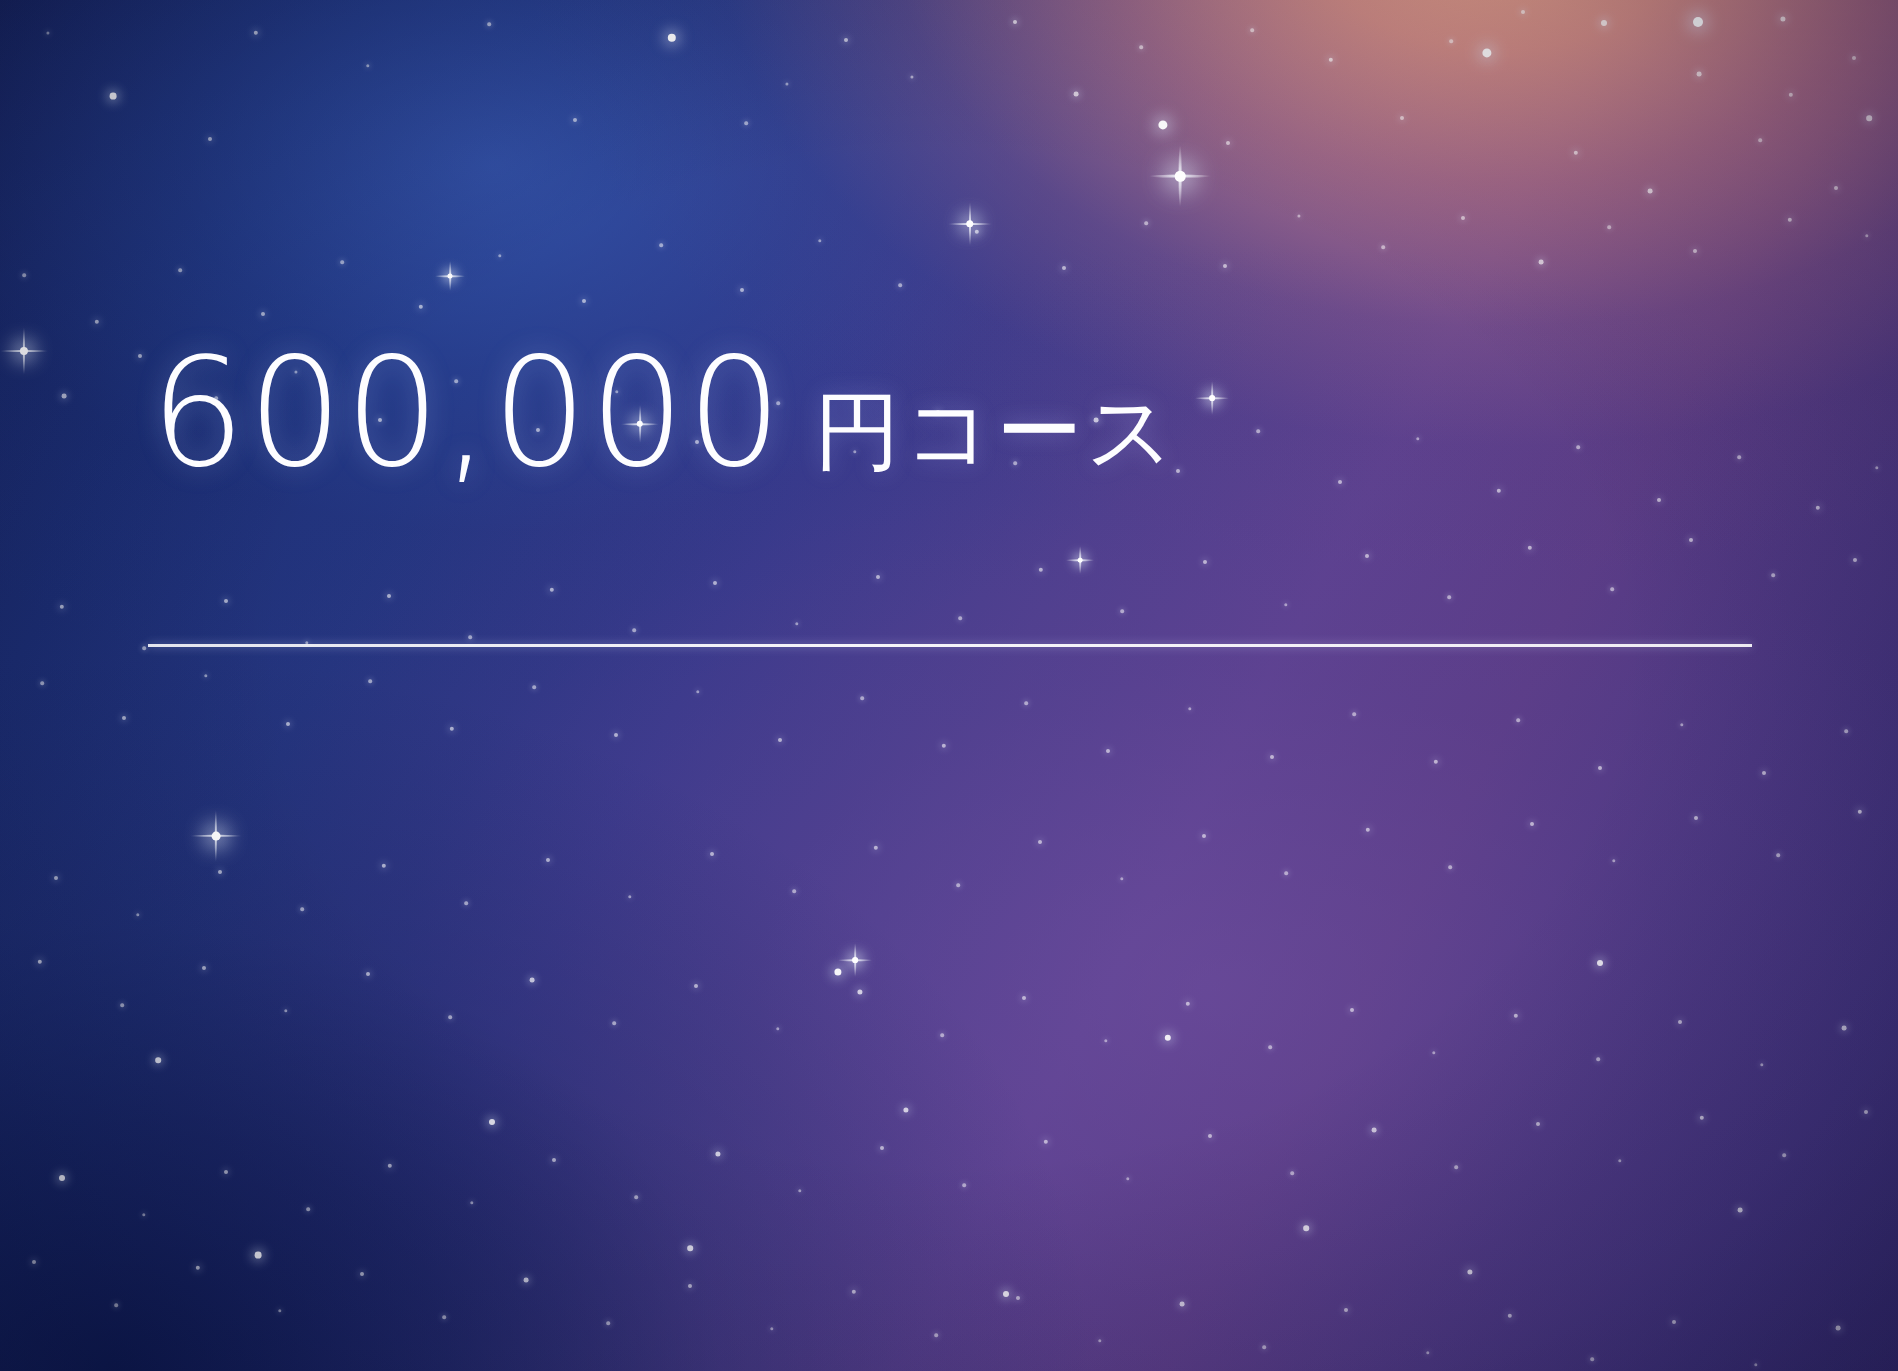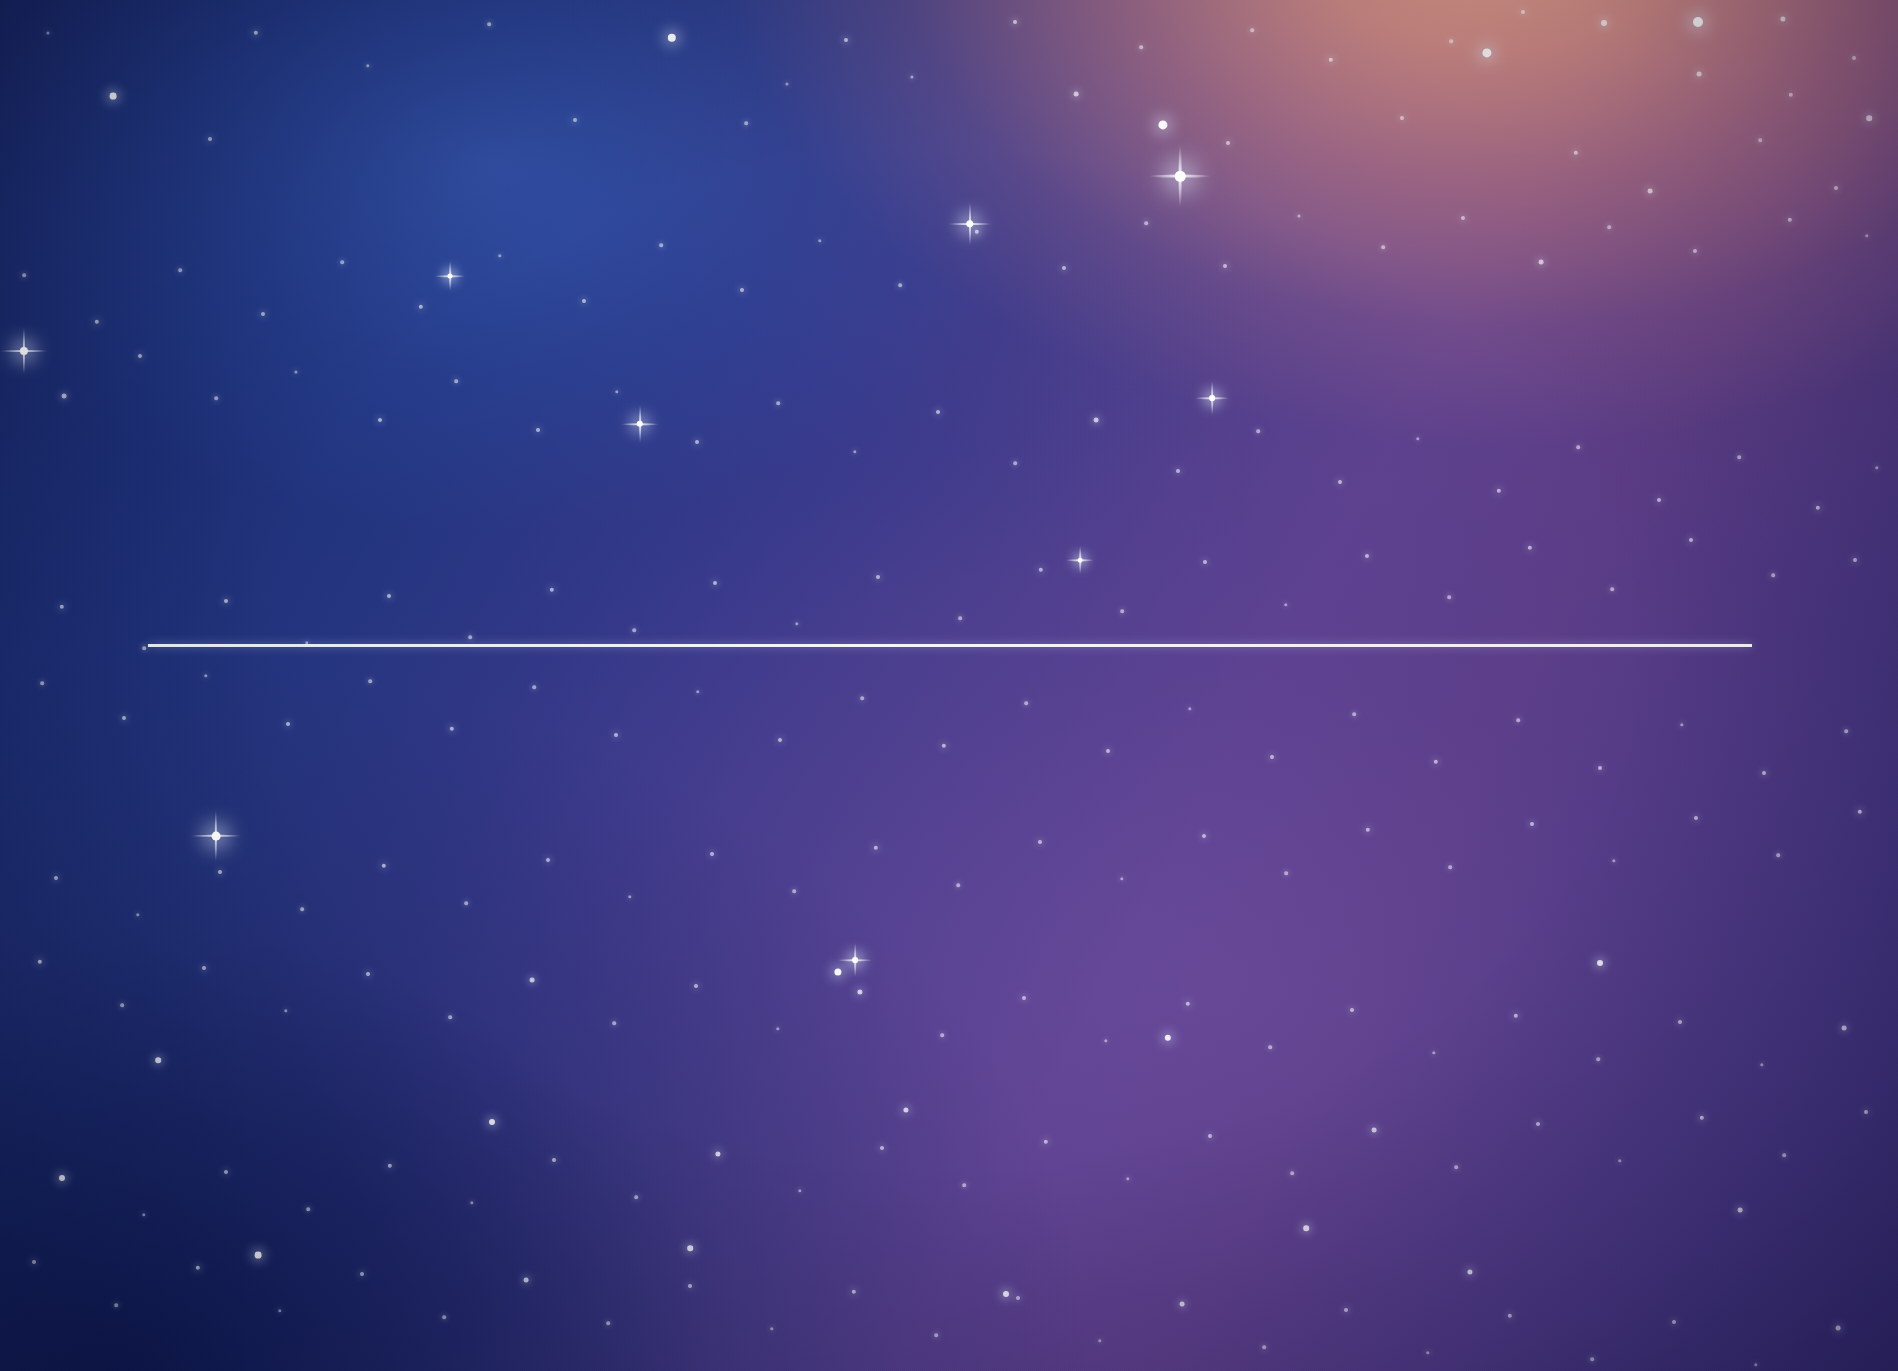--- a/index.html
+++ b/index.html
@@ -467,19 +467,21 @@
         <i style="width: 1.6px; height: 30px; background: linear-gradient(rgba(255, 255, 255, 0) 0%, rgba(255, 255, 255, 0.95) 50%, rgba(255, 255, 255, 0) 100%); border-radius: 50%;"></i>
         <b style="height: 1.6px; width: 30px; background: linear-gradient(to right, rgba(255, 255, 255, 0) 0%, rgba(255, 255, 255, 0.95) 50%, rgba(255, 255, 255, 0) 100%); border-radius: 50%;"></b>
         <i style="width: 5.1px; height: 5.1px; background: rgb(255, 255, 255); box-shadow: rgba(230, 240, 255, 0.85) 0px 0px 12.2px 3.6px;"></i>
       </div>
     </div>
   <div class="bg-layer" id="bg-vignette"></div>
 
   <div id="content">
 
     <div id="headline-row">
+      <span id="price-amount">600,000</span>
+      <span id="price-unit">円コース</span>
     </div>
 
     <div id="divider"></div>
 
 
   </div>
 </div>
 
 </body></html>

